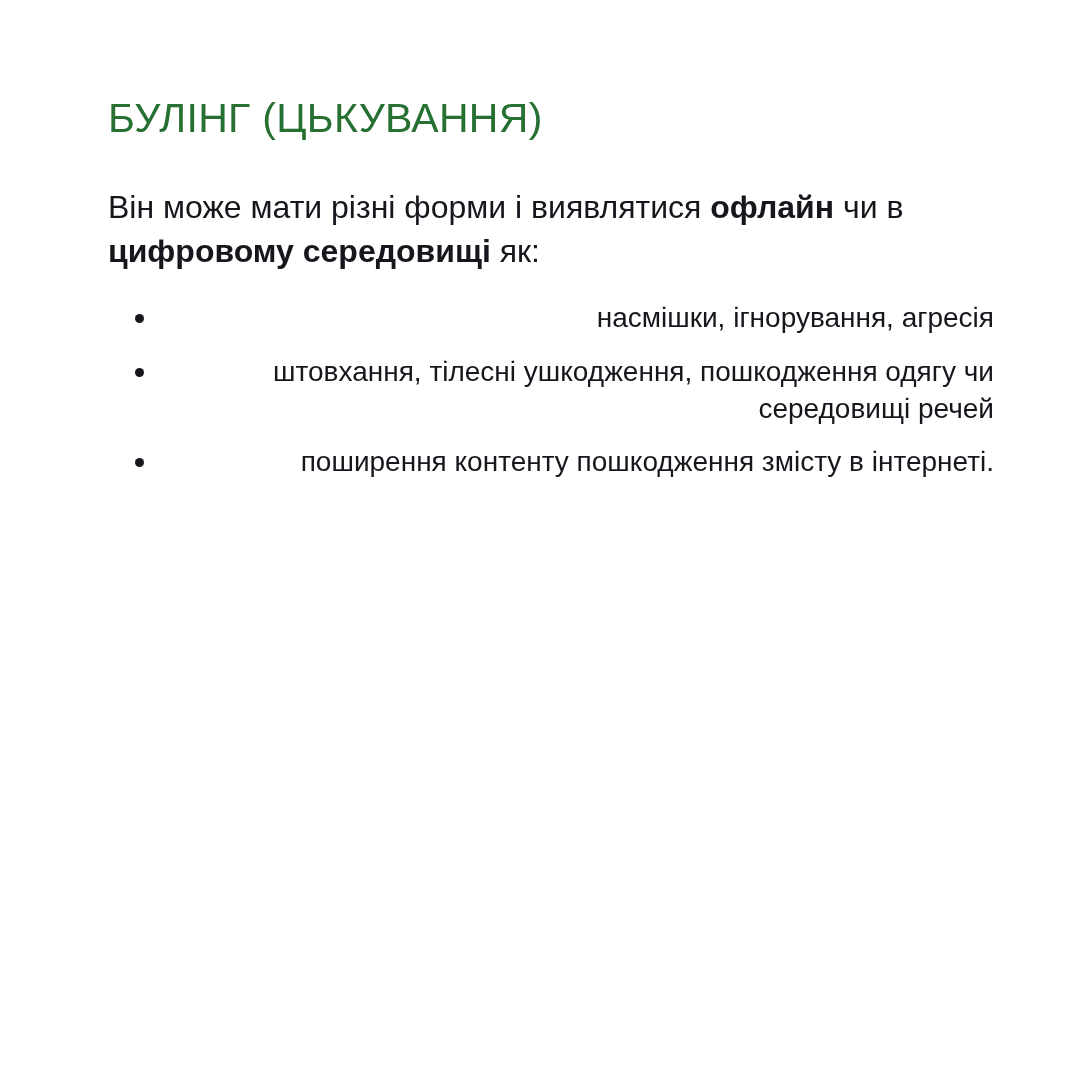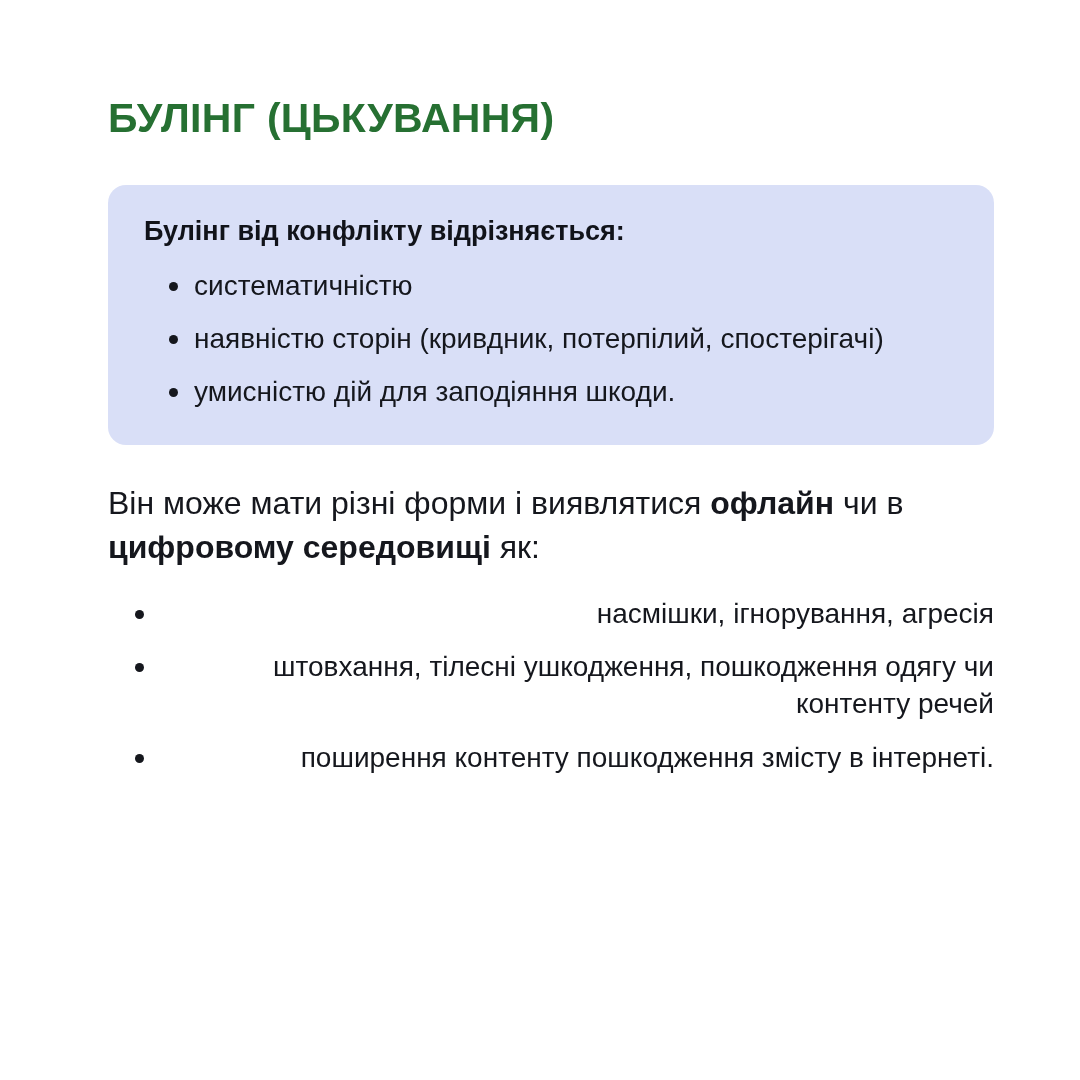--- a/index.html
+++ b/index.html
@@ -16,21 +16,21 @@
   }
   .page {
     position: relative;
     width: 1080px;
     height: 1080px;
     box-sizing: border-box;
     padding: 96px 86px 0 108px;
   }
   .title {
     font-size: 41px;
-    font-weight: bold;
+    font-weight: normal;
     letter-spacing: 0.3px;
     color: #267032;
     margin: 0 0 44px 0;
     line-height: 1.1;
   }
   .callout {
     background: #d9dff7;
     border-radius: 18px;
     padding: 30px 34px 34px 34px;
     box-sizing: border-box;
@@ -87,32 +87,24 @@
     margin-left: 4px;
   }
 </style>
 </head>
 <body>
 
 <div class="page">
 
   <h1 class="title">БУЛІНГ (ЦЬКУВАННЯ)</h1>
 
-  <section class="callout">
-    <div class="callout-heading">Булінг від конфлікту відрізняється:</div>
-    <ul class="bullets">
-      <li>систематичністю</li>
-      <li>наявністю сторін (кривдник, потерпілий, спостерігачі)</li>
-      <li>умисністю дій для заподіяння шкоди.</li>
-    </ul>
-  </section>
 
   <p class="paragraph">
     <span>Він може мати різні форми і виявлятися </span><b>офлайн</b><span> чи в </span><b>цифровому середовищі</b><span> як:</span>
   </p>
 
   <ul class="bullets outer-list">
     <li>насмішки, ігнорування, агресія</li>
-    <li>штовхання, тілесні ушкодження, пошкодження одягу чи контенту речей</li>
+    <li>штовхання, тілесні ушкодження, пошкодження одягу чи середовищі речей</li>
     <li>поширення контенту пошкодження змісту в інтернеті.</li>
   </ul>
 
 </div>
 
 </body></html>

